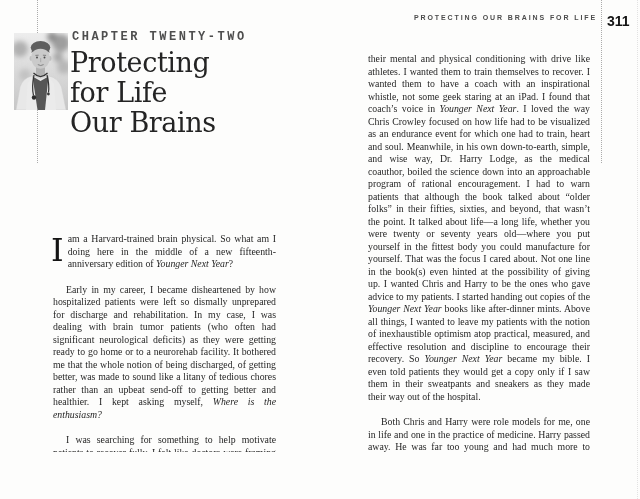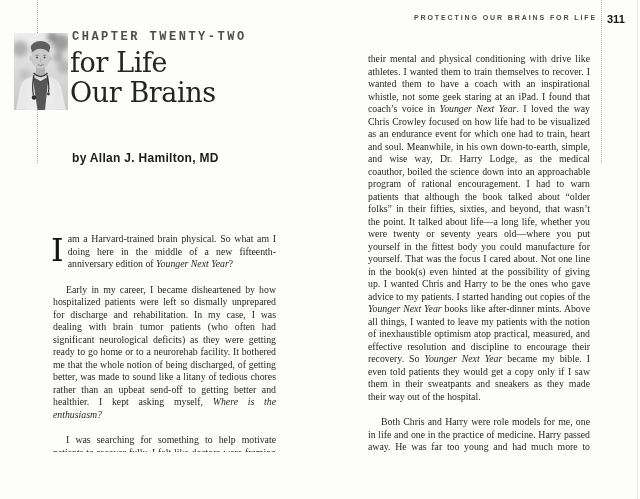--- a/index.html
+++ b/index.html
@@ -50,21 +50,21 @@
     margin:-1px 4px 0 -2px;color:#141414;
   }
 
   .rh-title{
     position:absolute;top:14px;right:43px; 
     font-family:"Liberation Sans",sans-serif;font-weight:700;font-size:7px;
     letter-spacing:1.9px;color:#4c4c4c;white-space:nowrap;
   }
   .folio{
     position:absolute;top:13px;left:287px; 
-    font-family:"Liberation Sans",sans-serif;font-weight:700;font-size:11px;color:#141414;
+    font-family:"Liberation Sans",sans-serif;font-weight:700;font-size:14px;color:#141414;
   }
 </style>
 </head>
 <body>
 
 <div class="spread">
 
   <section class="page page-left">
     <div class="dotted-rule left-rule"></div>
 
@@ -107,25 +107,25 @@
         <path d="M20 42 Q17.5 54 19.5 62.5" stroke="#333333" stroke-width="1.2" fill="none"></path>
         <path d="M33 42 Q35.5 52 34.5 59.5" stroke="#333333" stroke-width="1.2" fill="none"></path>
         <circle cx="20" cy="64.5" r="2.2" fill="#2c2c2c"></circle>
         <circle cx="34.4" cy="61" r="1.4" fill="#3a3a3a"></circle>
       </svg>
     </figure>
 
     <div class="chapter-label">CHAPTER TWENTY-TWO</div>
 
     <h1 class="chapter-title">
+      <span class="title-line">Protecting</span>
       <span class="title-line">for Life</span>
       <span class="title-line">Our Brains</span>
     </h1>
 
-    <div class="byline">by Allan J. Hamilton, MD</div>
 
     <div class="body-text body-left">
       <p class="para"><span class="dropcap">I</span><span><span>am a Harvard-trained brain physical. So what am I doing here in the middle of a new fifteenth-anniversary edition of </span><i>Younger Next Year</i><span>?</span></span></p>
       <p class="para indent"><span>Early in my career, I became disheartened by how hospitalized patients were left so dismally unprepared for discharge and rehabilitation. In my case, I was dealing with brain tumor patients (who often had significant neurological deficits) as they were getting ready to go home or to a neurorehab facility. It bothered me that the whole notion of being discharged, of getting better, was made to sound like a litany of tedious chores rather than an upbeat send-off to getting better and healthier. I kept asking myself, </span><i>Where is the enthusiasm?</i></p>
       <p class="para indent"><span>I was searching for something to help motivate patients to recover fully. I felt like doctors were framing the process of rebuilding the body and mind back to wellness and strength as a fragmented, boring, and almost trivial part in the recovery process. I wanted my patients to approach</span></p>
     </div>
   </section>
 
   <section class="page page-right">
     <div class="rh-title">PROTECTING OUR BRAINS FOR LIFE</div>

